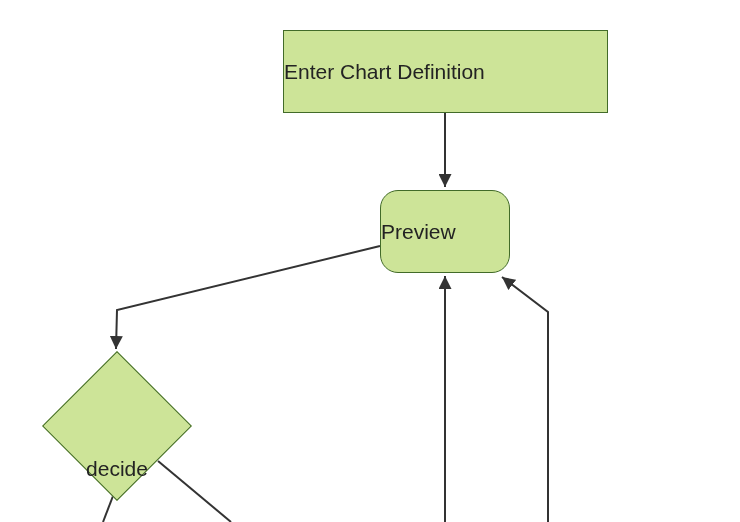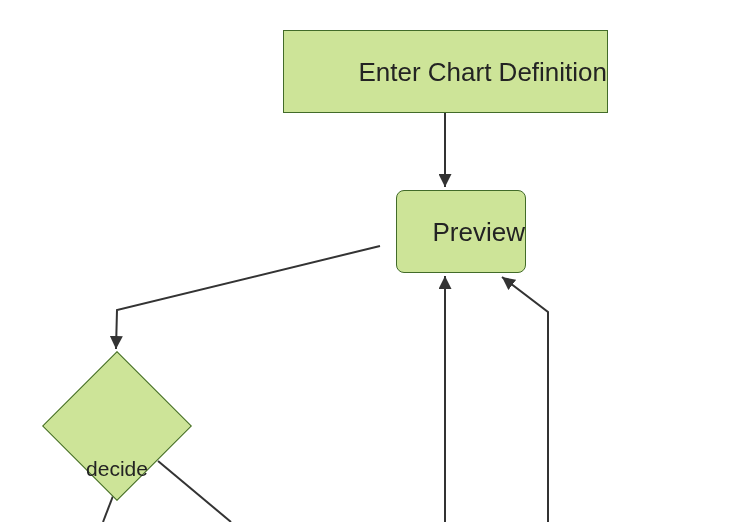--- a/index.html
+++ b/index.html
@@ -41,40 +41,39 @@
     fill: var(--edge);
     stroke: none;
   }
   .node {
     position: absolute;
     box-sizing: border-box;
     background: var(--node-fill);
     border: 1.5px solid var(--node-border);
     display: flex;
     align-items: center;
-    justify-content: flex-end;
+    justify-content: flex-start;
     z-index: 1;
     color: var(--text);
-    font-size: 26px;
+    font-size: 21px;
     line-height: 1;
     white-space: nowrap;
   }
   .node-rect {
     left: 283px;
     top: 30px;
     width: 325px;
     height: 83px;
   }
   .node-rounded {
     left: 380px;
     top: 190px;
     width: 130px;
     height: 83px;
-    border-radius: 8px;
-    margin-left: 16px;
+    border-radius: 18px;
   }
   .diamond-wrap {
     position: absolute;
     left: 64px;
     top: 373px;
     width: 106px;
     height: 106px;
     display: flex;
     align-items: flex-end;
     justify-content: center;

